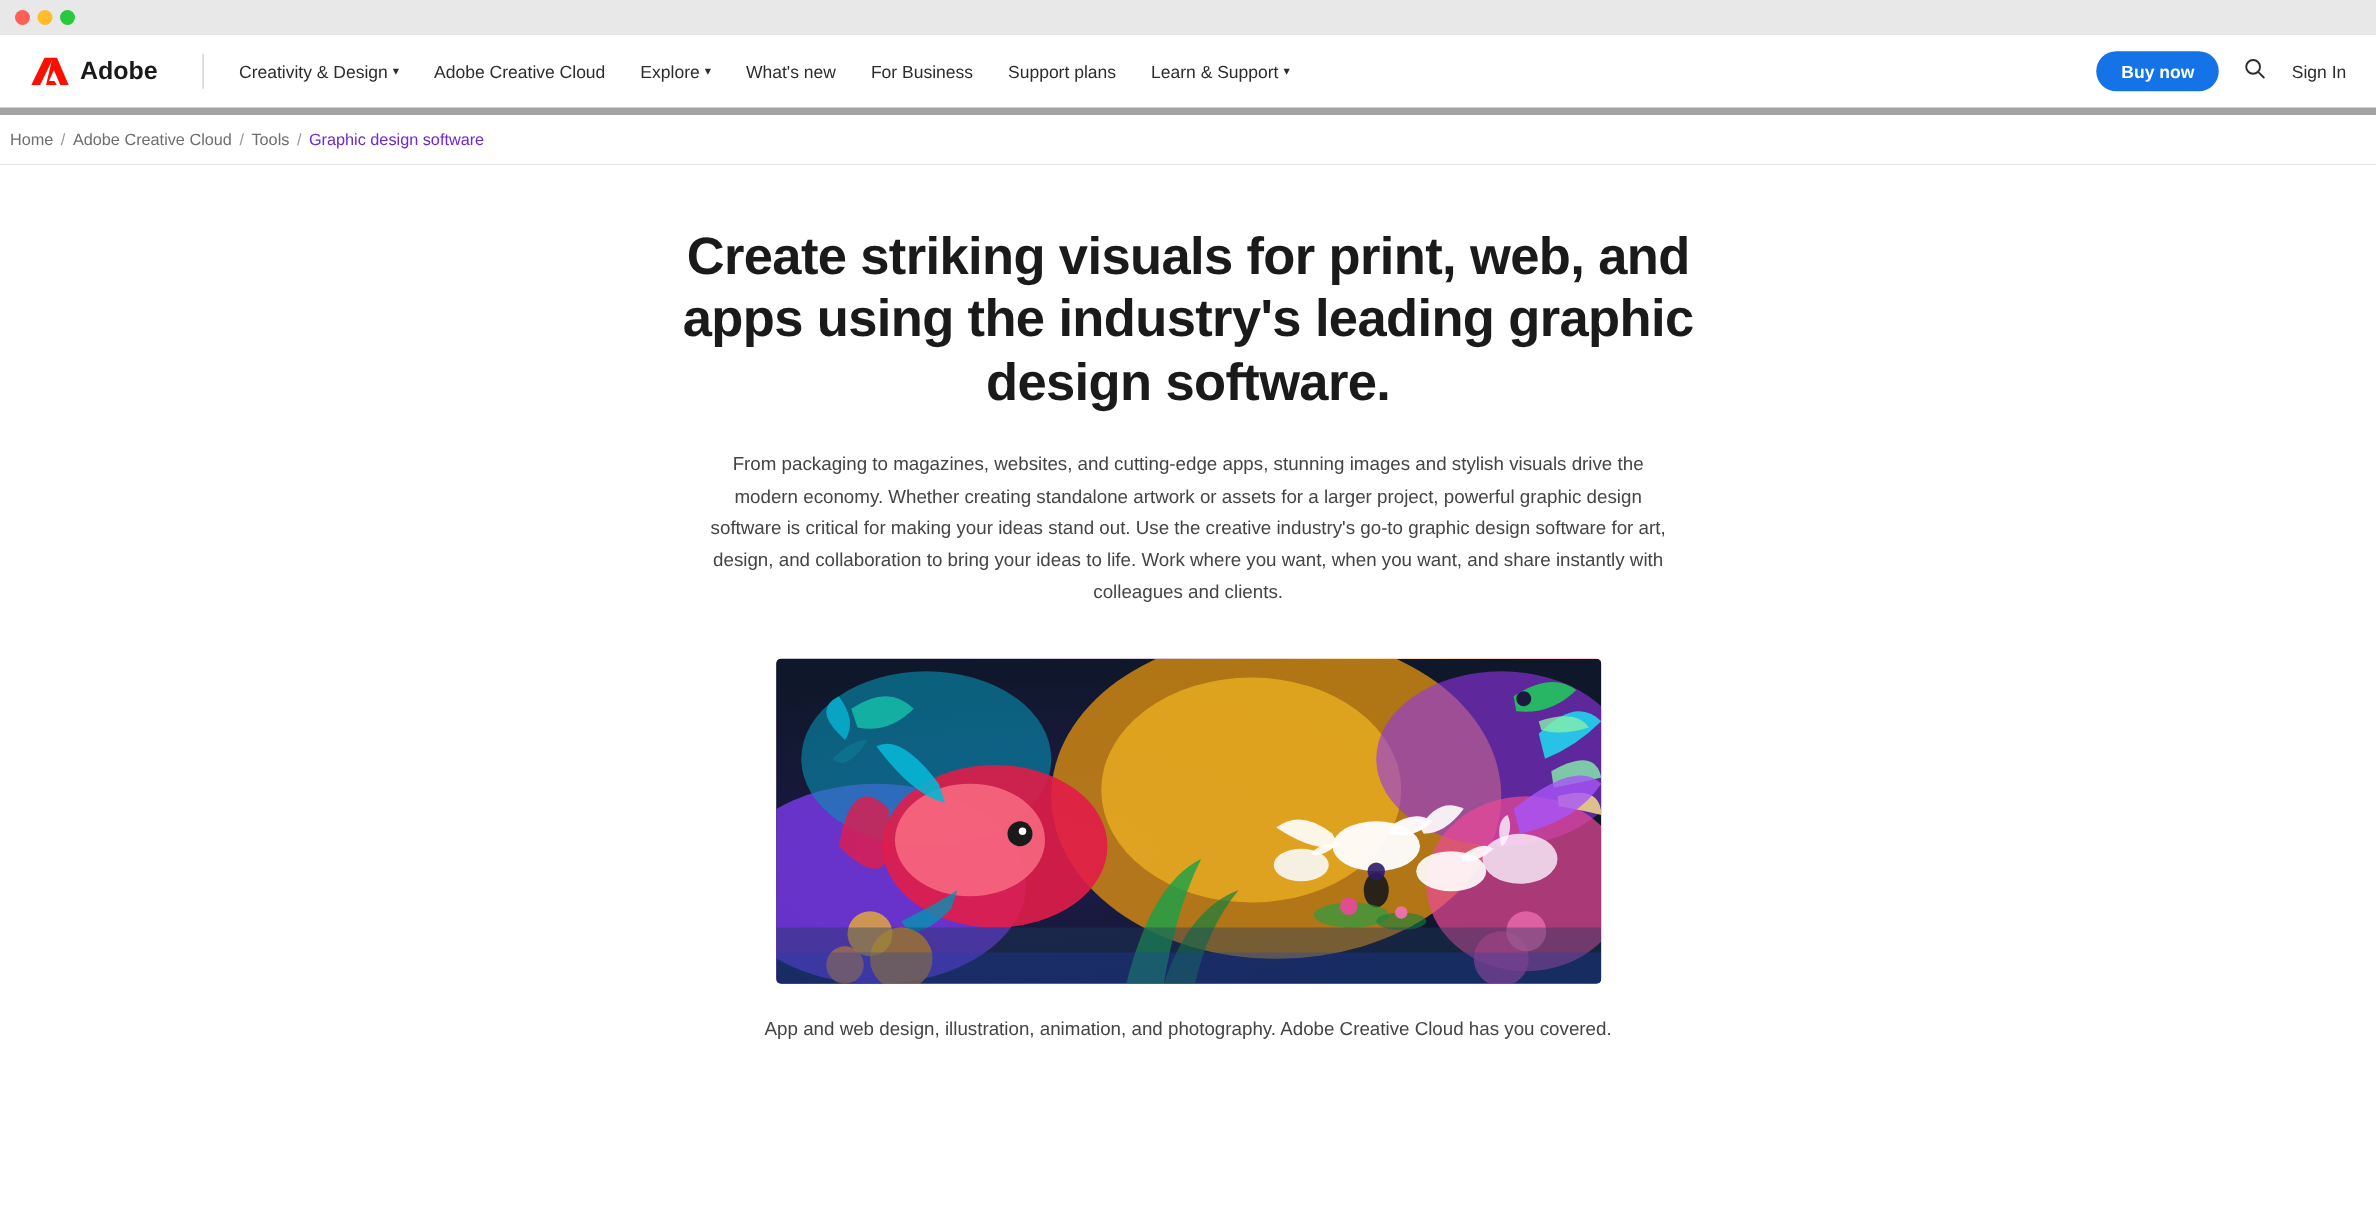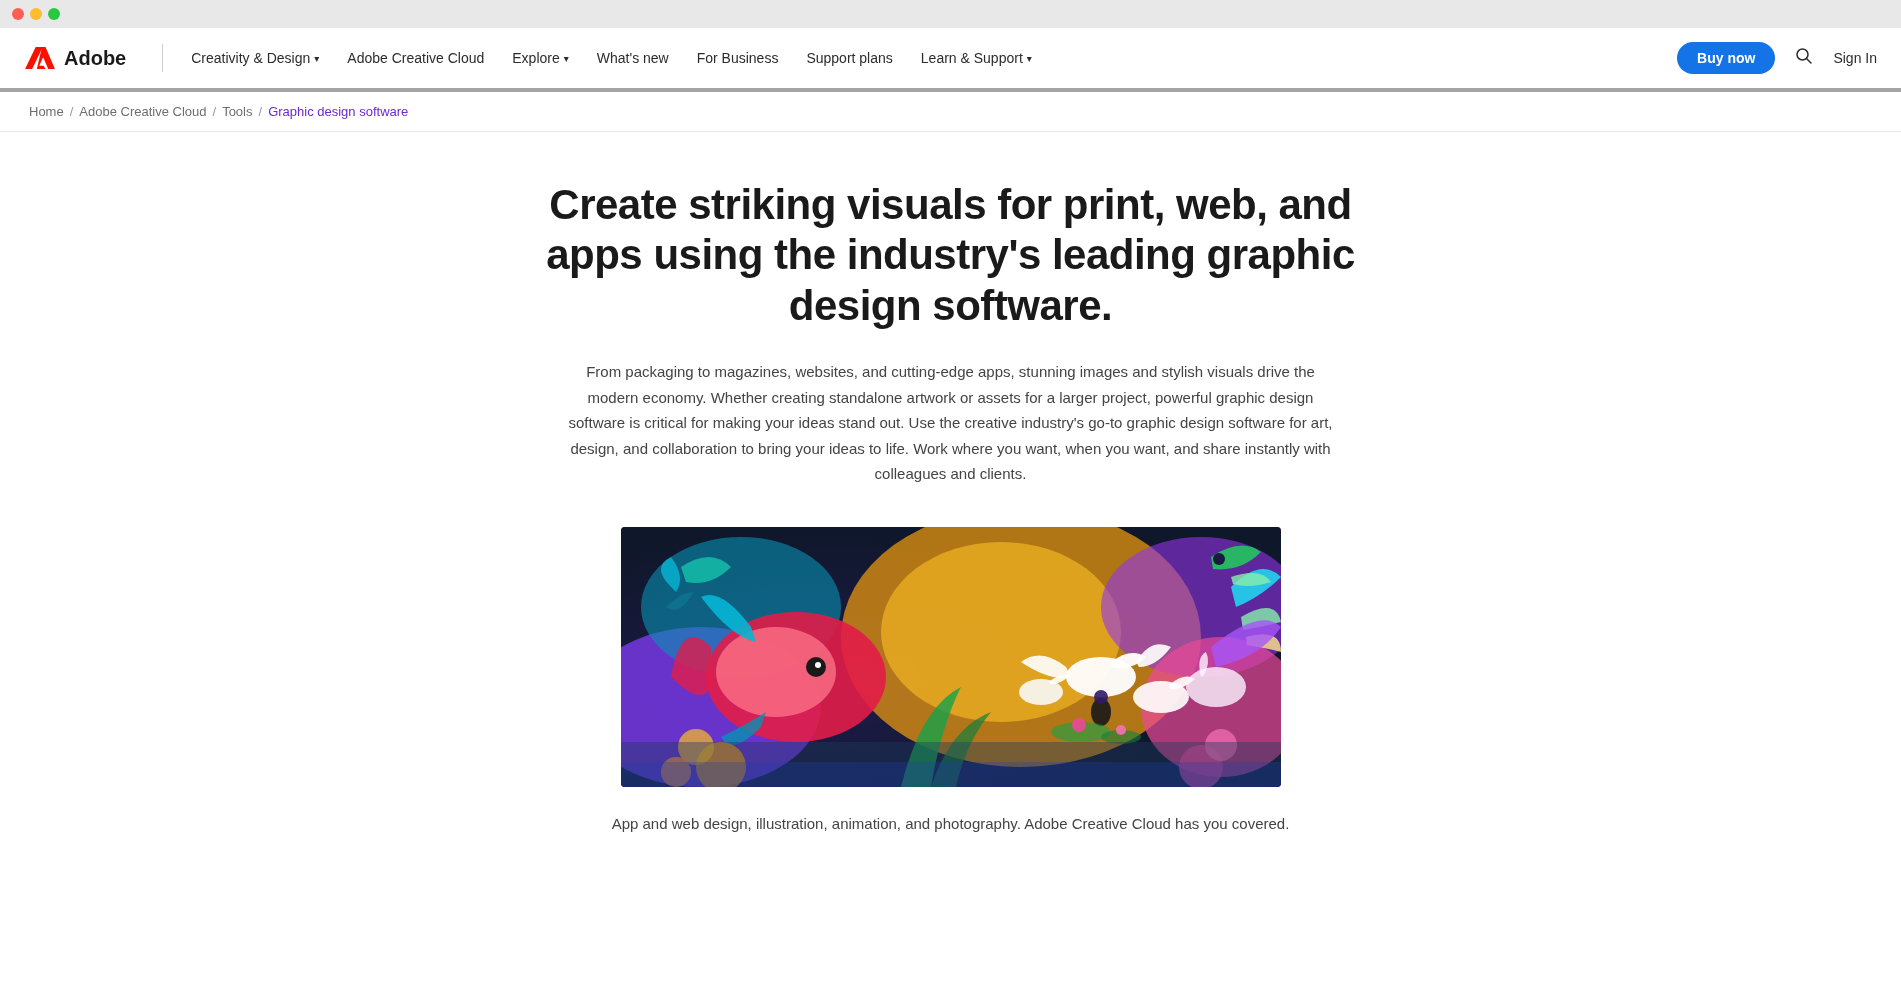--- a/index.html
+++ b/index.html
@@ -14,21 +14,21 @@
       padding: 0 12px;
       gap: 6px;
     }
     .title-bar-btn {
       width: 12px; height: 12px; border-radius: 50%; border: none; cursor: pointer;
     }
 
     
     .nav {
       background: #fff;
-      border-bottom: 4px solid #a3a3a3;
+      border-bottom: 6px solid #a3a3a3;
       height: 64px;
       display: flex;
       align-items: center;
       padding: 0 24px;
       gap: 0;
     }
     .nav-logo {
       display: flex;
       align-items: center;
       gap: 8px;
@@ -91,21 +91,21 @@
     }
     .sign-in-link {
       font-size: 14px;
       color: #2c2c2c;
       text-decoration: none;
       cursor: pointer;
     }
 
     
     .breadcrumb {
-      padding: 12px 29px;
+      padding: 12px 8px;
       font-size: 13px;
       color: #6e6e6e;
       display: flex;
       align-items: center;
       gap: 6px;
       border-bottom: 1px solid #e8e8e8;
     }
     .breadcrumb a { color: #6e6e6e; text-decoration: none; }
     .breadcrumb-sep { color: #999; }
     .breadcrumb-current { color: #6d28d9; }

